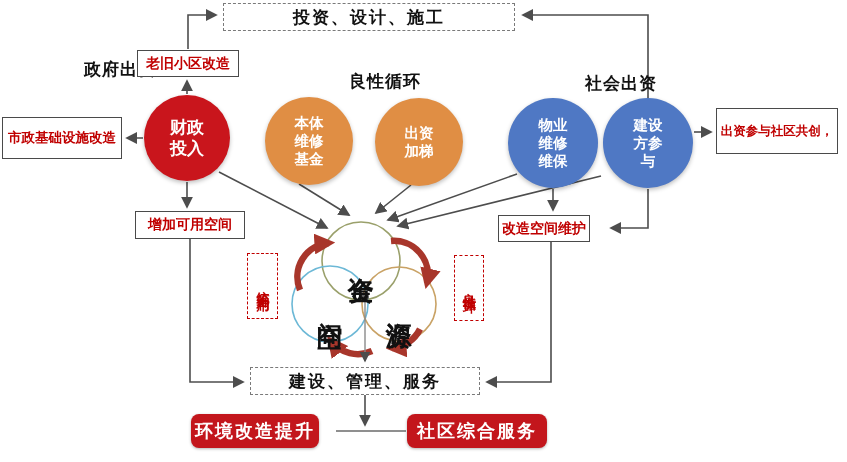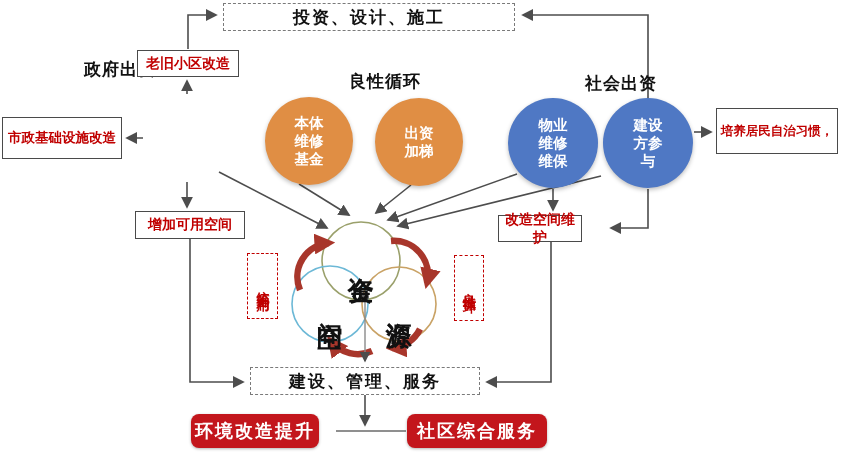--- a/index.html
+++ b/index.html
@@ -84,20 +84,26 @@
   </div>
 
   <div class="node white-box" style="left:137px;top:50px;width:102px;height:27px;">
     <span>老旧小区改造</span>
   </div>
 
   <div class="node white-box" style="left:2px;top:117px;width:120px;height:42px;font-size:13.5px;">
     <span>市政基础设施改造</span>
   </div>
 
+  <div class="node circle red" style="left:144px;top:95px;width:86px;height:86px;">
+    <div>
+      <div>财政</div>
+      <div>投入</div>
+    </div>
+  </div>
 
   <div class="node section-label" style="left:330px;top:70px;width:110px;height:22px;">
     <span>良性循环</span>
   </div>
 
   <div class="node circle orange" style="left:265px;top:97px;width:88px;height:88px;">
     <div>
       <div>本体</div>
       <div>维修</div>
       <div>基金</div>
@@ -126,29 +132,29 @@
   <div class="node circle blue" style="left:603px;top:98px;width:90px;height:90px;">
     <div>
       <div>建设</div>
       <div>方参</div>
       <div>与</div>
     </div>
   </div>
 
   <div class="node white-box multiline" style="left:716px;top:108px;width:122px;height:46px;">
     <div>
-      <div>培养居民自治习惯，</div>
+      <div>出资参与社区共创，</div>
     </div>
   </div>
 
   <div class="node white-box" style="left:135px;top:211px;width:110px;height:28px;">
     <span>增加可用空间</span>
   </div>
 
-  <div class="node white-box" style="left:498px;top:215px;width:84px;height:27px;">
+  <div class="node white-box" style="left:498px;top:215px;width:92px;height:27px;">
     <span>改造空间维护</span>
   </div>
 
   <div class="node vtag" style="left:247px;top:253px;width:31px;height:66px;">
     <span>统筹利用</span>
   </div>
 
   <div class="node vtag" style="left:454px;top:255px;width:30px;height:66px;">
     <span>良性循环</span>
   </div>

